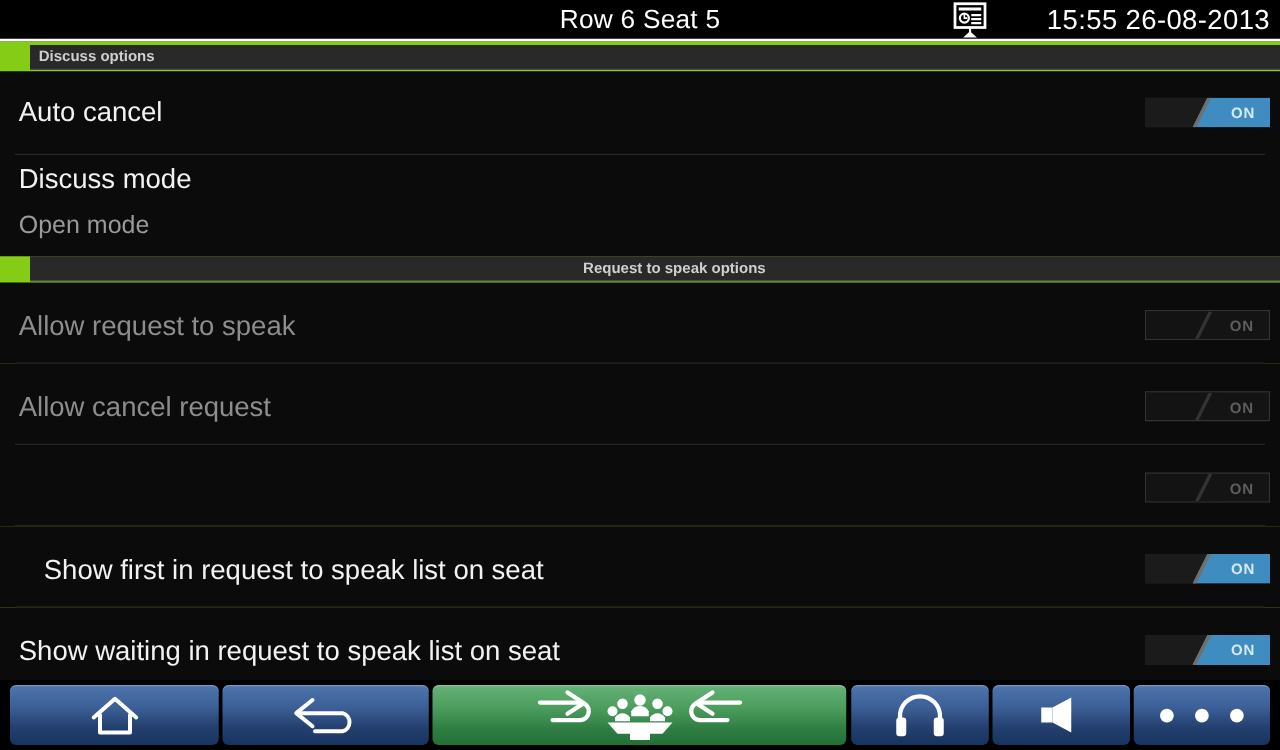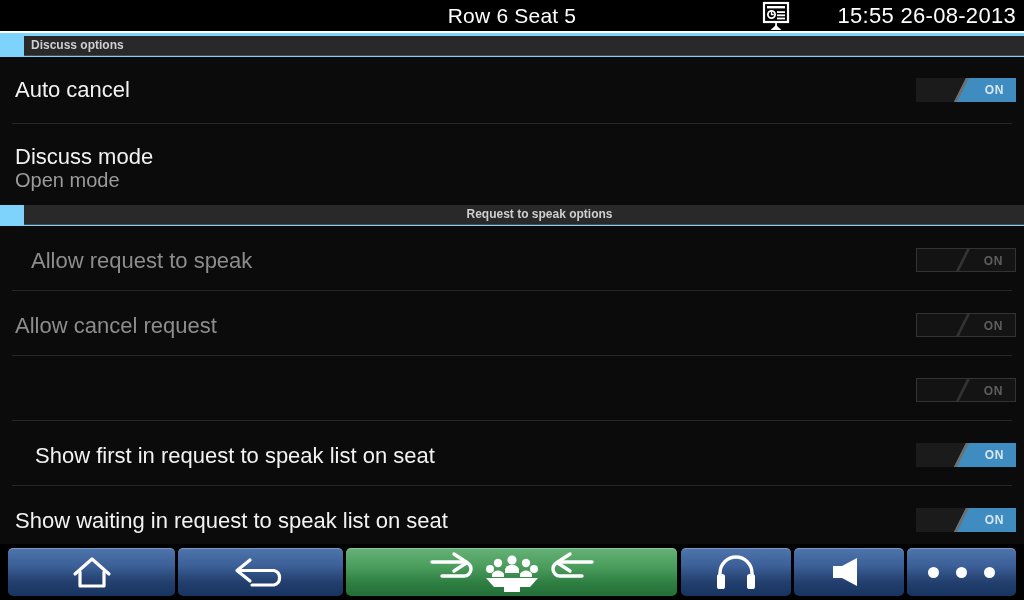--- a/index.html
+++ b/index.html
@@ -2,21 +2,21 @@
 <html><head>
 <meta charset="utf-8">
 <style>
   * { margin:0; padding:0; box-sizing:border-box; }
   html, body {
     width:1024px; height:600px;
     background:#000;
     font-family:"Liberation Sans", sans-serif;
     overflow:hidden;
   }
-  #app { position:relative; width:1024px; height:600px; background:#7dd3fc; }
+  #app { position:relative; width:1024px; height:600px; background:#84cc16; }
 
   
   .titlebar {
     position:absolute; left:0; top:0; width:1024px; height:33px;
     background:#000;
     border-bottom:2px solid #ffffff;
   }
   .titlebar .title {
     position:absolute; left:0; top:0; width:1024px; height:31px;
     line-height:31px; text-align:center;
@@ -144,28 +144,28 @@
     <div class="toggle" style="top:80px; margin-top:-59px;">
       <div class="off-part"></div>
       <div class="on-part"></div>
       <div class="slash"></div>
       <div class="on-text">ON</div>
     </div>
     <div class="divider"></div>
   </div>
 
   <div class="row" style="top:124px; height:81px;">
-    <div class="label" style="top:20px;">Discuss mode</div>
+    <div class="label" style="top:6px;">Discuss mode</div>
     <div class="sublabel" style="top:45px;">Open mode</div>
   </div>
 
   <div class="sect-head" style="top:205px;text-align:center;">Request to speak options</div>
 
   <div class="row dim" style="top:226px; height:65px;">
-    <div class="label" style="top:22px;margin-left:16px;">Allow request to speak</div>
+    <div class="label" style="top:22px;">Allow request to speak</div>
     <div class="toggle disabled" style="top:22px;">
       <div class="off-part"></div>
       <div class="on-part"></div>
       <div class="slash"></div>
       <div class="on-text">ON</div>
     </div>
     <div class="divider"></div>
   </div>
 
   <div class="row dim" style="top:291px; height:65px;">

